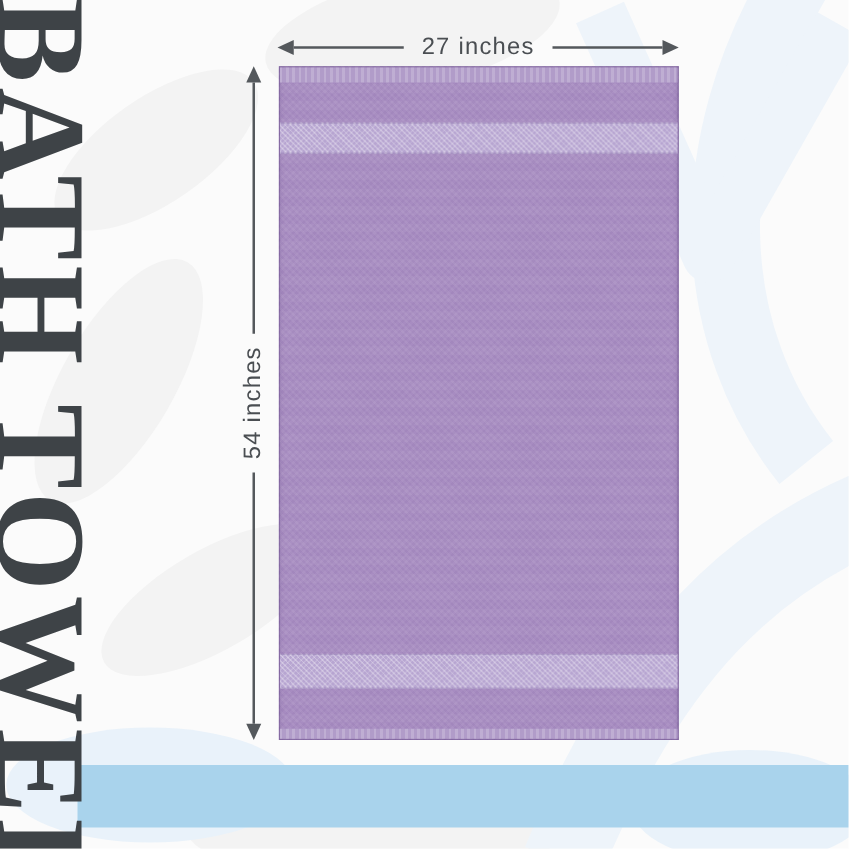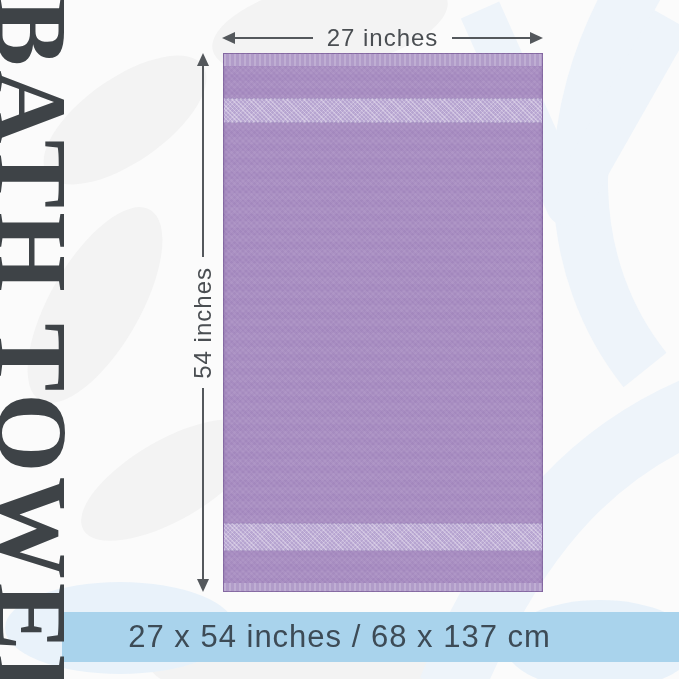--- a/index.html
+++ b/index.html
@@ -67,21 +67,21 @@
     position:absolute;left:222px;top:29px;width:321px;height:17px;
     display:flex;align-items:center;z-index:2;
   }
   .varrow{
     position:absolute;left:192px;top:53px;width:21px;height:539px;
     display:flex;flex-direction:column;align-items:center;z-index:2;
   }
   .hline{flex:1;height:2px;background:var(--dim-line,#54585c);}
   .vline{flex:1;width:2px;background:var(--dim-line,#54585c);}
   .dimlabel{
-    font-size:24px;letter-spacing:1px;color:var(--dim-text,#4a4e52);
+    font-size:19px;letter-spacing:1px;color:var(--dim-text,#4a4e52);
     white-space:nowrap;
   }
   .harrow .dimlabel{padding:0 14px;}
   .varrow .dimlabel{
     writing-mode:vertical-rl;transform:rotate(180deg);margin:10px 0;
   }
   .ah{width:0;height:0;display:block;}
   .ah.left{border-top:6px solid transparent;border-bottom:6px solid transparent;border-right:13px solid var(--dim-line,#54585c);}
   .ah.right{border-top:6px solid transparent;border-bottom:6px solid transparent;border-left:13px solid var(--dim-line,#54585c);}
   .ah.up{border-left:6px solid transparent;border-right:6px solid transparent;border-bottom:13px solid var(--dim-line,#54585c);}
@@ -99,21 +99,20 @@
     <ellipse class="pg" cx="330" cy="25" rx="120" ry="45" transform="rotate(-12 330 25)"></ellipse>
     <ellipse class="pg" cx="300" cy="665" rx="150" ry="38"></ellipse>
     <path class="pb" d="M 640,-20 C 555,120 565,270 645,370" stroke-width="55"></path>
     <path class="pb" d="M 480,10 L 567,205 L 672,20" stroke-width="42" stroke-linejoin="round"></path>
     <path class="pb" d="M 450,690 C 520,520 605,445 705,405" stroke-width="65"></path>
     <ellipse class="pbf" cx="600" cy="645" rx="95" ry="45"></ellipse>
     <ellipse class="pbf" cx="120" cy="628" rx="115" ry="46"></ellipse>
   </svg>
 
   <div class="banner-bg"></div>
-  <div class="banner-text">27 x 54 inches / 68 x 137 cm</div>
 
   <div class="vtitle">BATH TOWEL</div>
 
   <div class="towel">
     <div class="hem top"></div>
     <div class="band top"></div>
     <div class="band bottom"></div>
     <div class="hem bottom"></div>
   </div>
 

